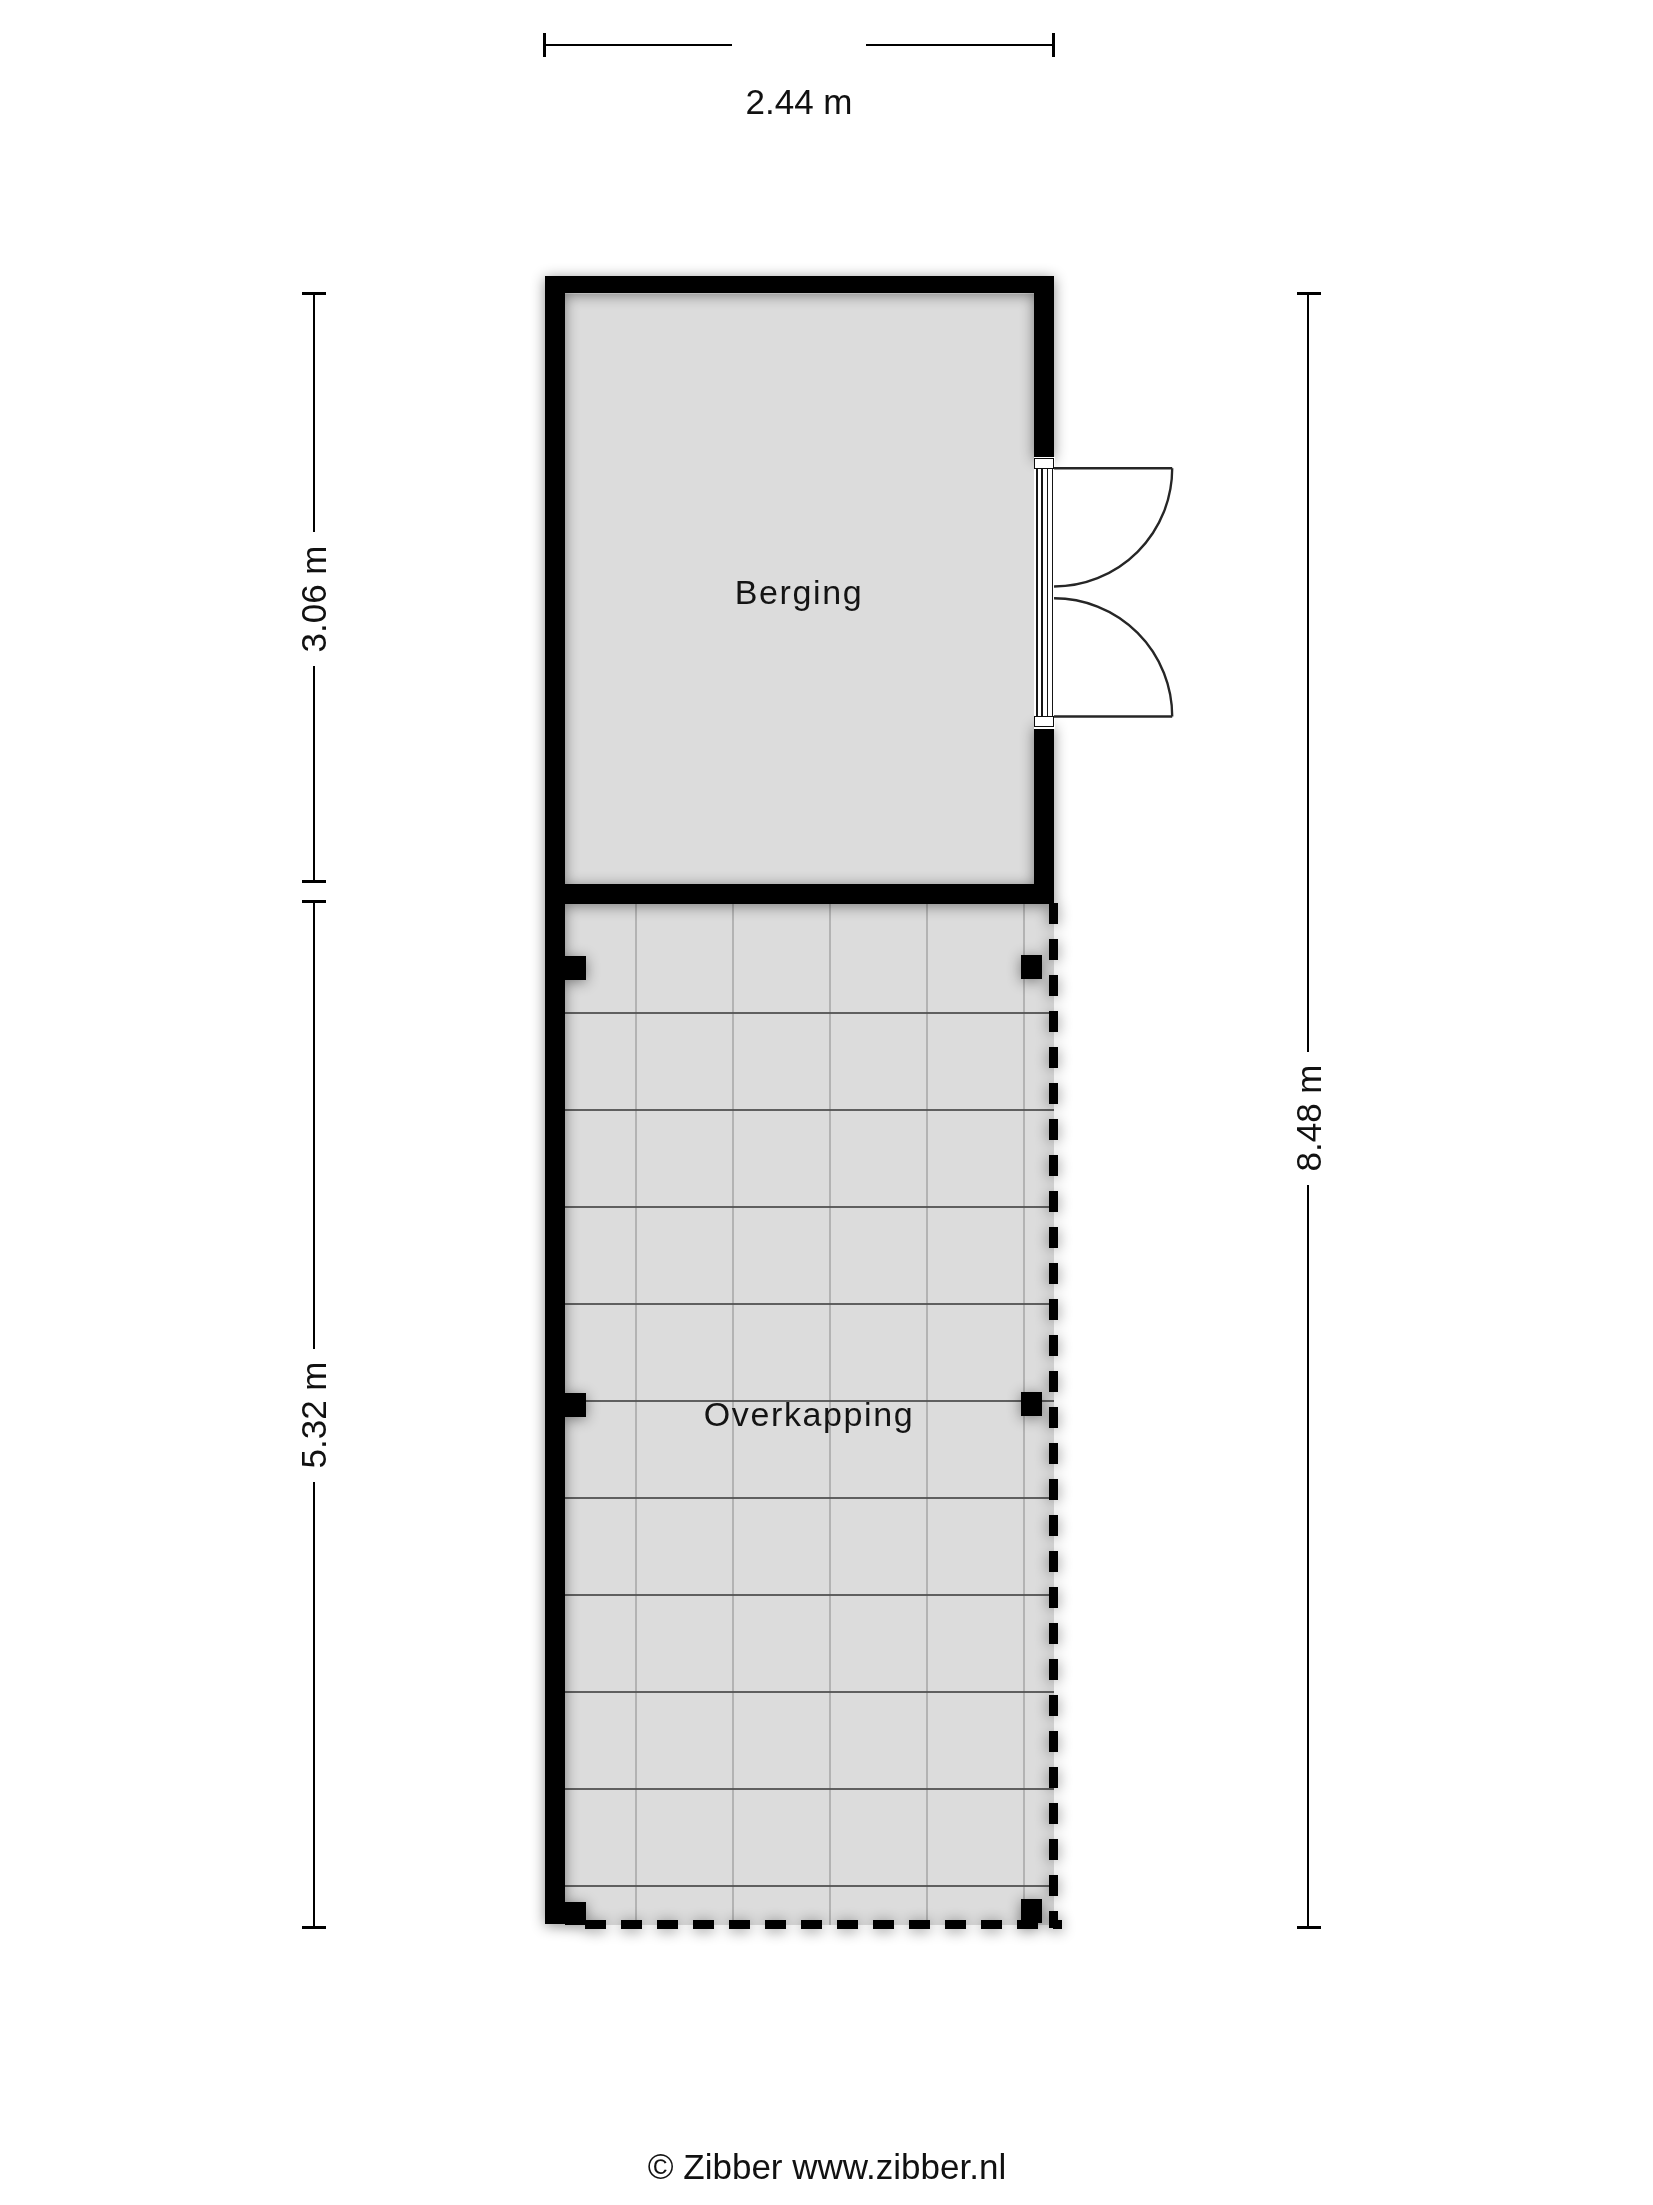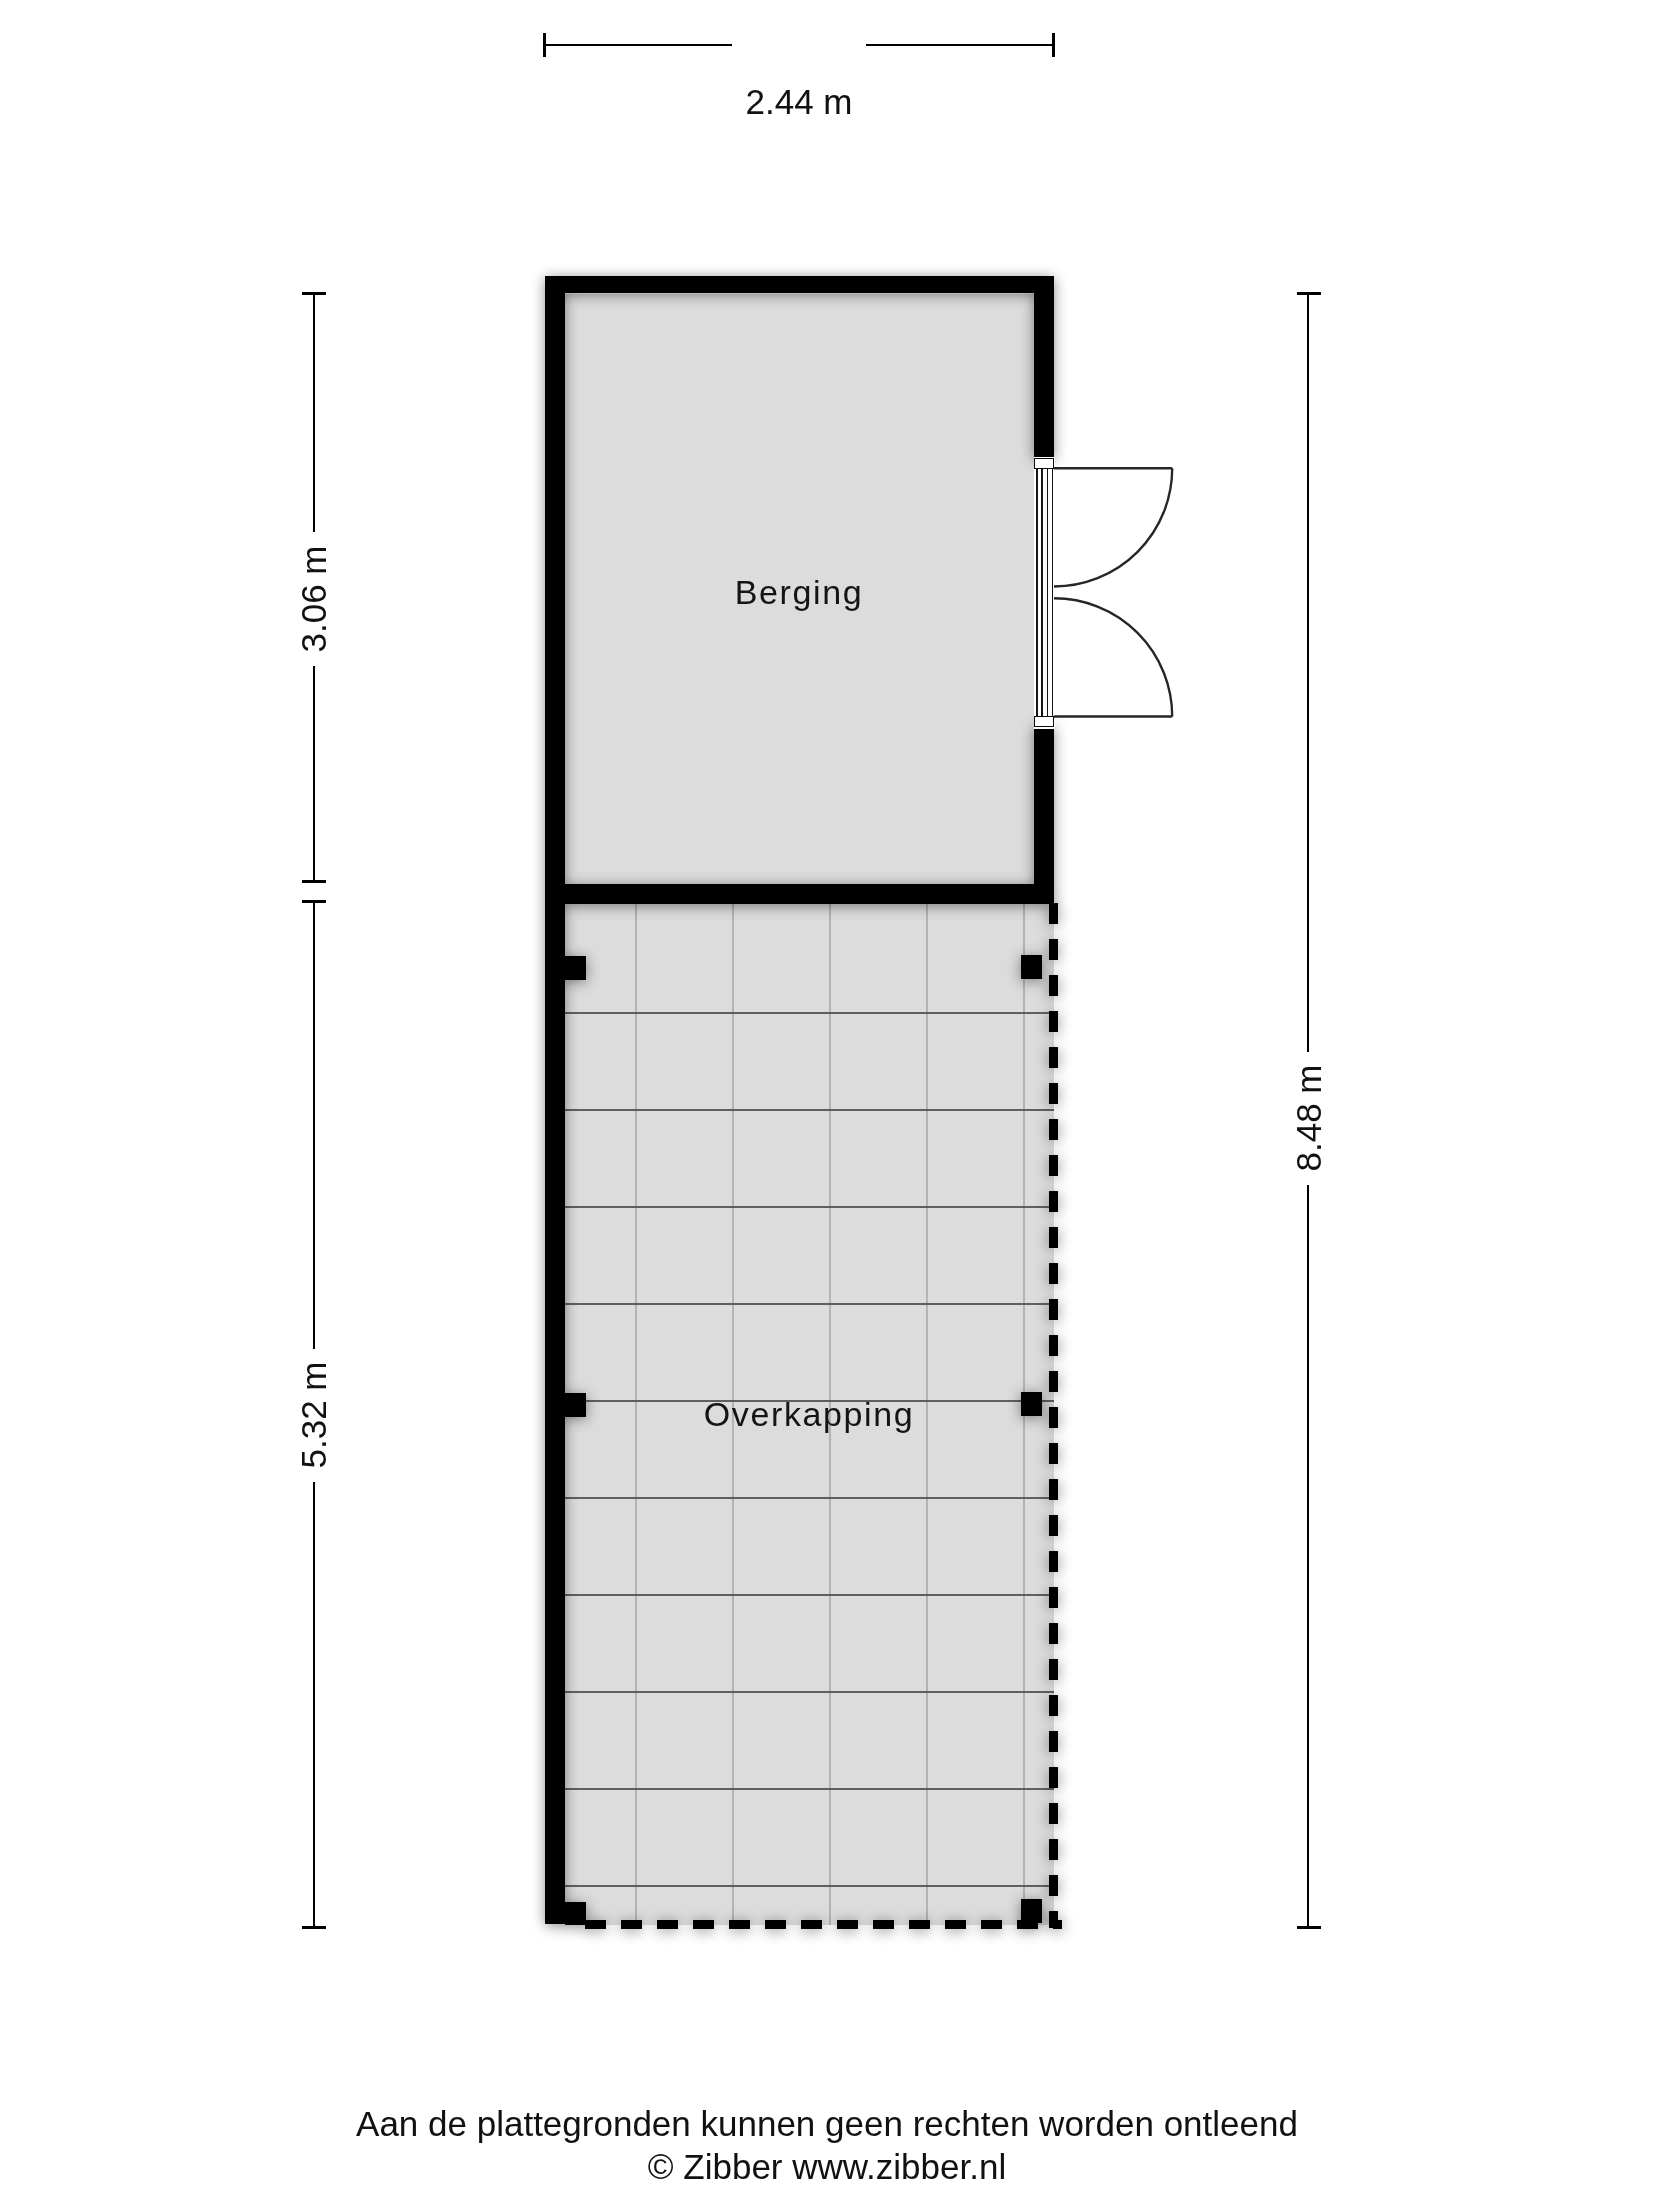--- a/index.html
+++ b/index.html
@@ -108,17 +108,16 @@
     <div class="dim-seg" style="left:1307px;top:294px;width:2.4px;height:758px;"></div>
     <div class="dim-seg" style="left:1307px;top:1185px;width:2.4px;height:743px;"></div>
     <div class="dim-seg" style="left:1297px;top:292px;width:23.6px;height:3.2px;"></div>
     <div class="dim-seg" style="left:1297px;top:1926px;width:23.6px;height:3.2px;"></div>
     <div class="dim-label vert" style="left:1309px;top:1118px;">8.48 m</div>
   </div>
 
   <div class="room-label" style="left:799px;top:592px;">Berging</div>
   <div class="room-label" style="left:809px;top:1414px;text-align:right;">Overkapping</div>
 
-  <div class="footer-line" style="top:2104px;">Aan de plattegronden kunnen geen rechten worden ontleend</div>
   <div class="footer-line" style="top:2147px;">© Zibber www.zibber.nl</div>
 
 </div>
 
 
 </body></html>

